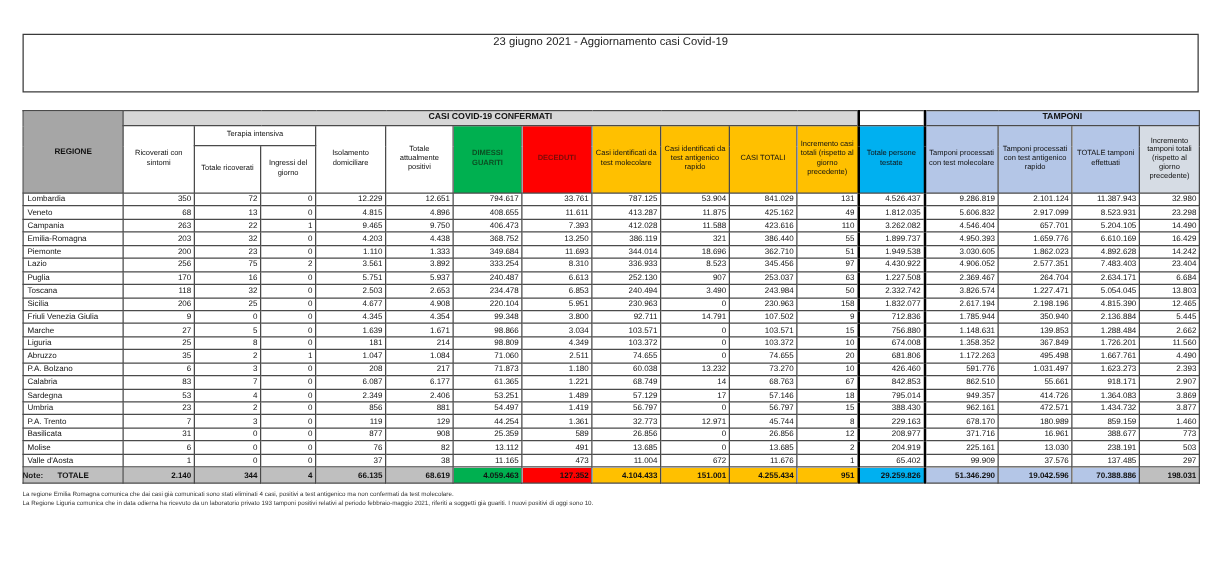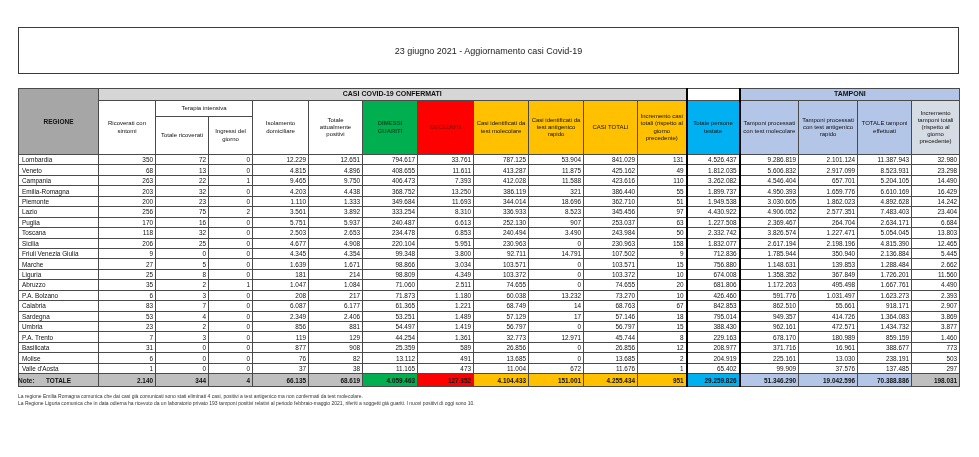--- a/index.html
+++ b/index.html
@@ -1,18 +1,18 @@
 <!DOCTYPE html>
 <html><head>
 <meta charset="utf-8">
 <style>
   html,body{margin:0;padding:0;width:979px;height:457px;background:#ffffff;overflow:hidden;
     font-family:"Liberation Sans", sans-serif; color:#111;}
   .title-box{position:absolute;left:18px;top:27px;width:939px;height:45px;border:1px solid #3a3a3a;
-    display:flex;flex-direction:column;justify-content:space-evenly;text-align:center;font-size:9px;color:#222;}
+    display:flex;flex-direction:row;justify-content:space-evenly;text-align:center;font-size:9px;color:#222;}
   table{position:absolute;left:18px;top:88px;width:941px;border-collapse:collapse;table-layout:fixed;}
   th,td{border:1px solid #4a4a4a;overflow:hidden;}
   thead th{font-size:6px;font-weight:normal;line-height:1.2;padding:1px 2px;text-align:center;
     vertical-align:middle;background:#ffffff;color:#111;}
   tr.band{height:12px}
   tr.hrow2{height:16px}
   tr.hrow3{height:38px}
   th.regione{background:#A6A6A6;font-weight:bold;font-size:6.5px;}
   th.band-confirmed{background:#D6D6D6;font-weight:bold;font-size:7px;}
   th.band-tamponi{background:#B4C6E7;font-weight:bold;font-size:7px;}

